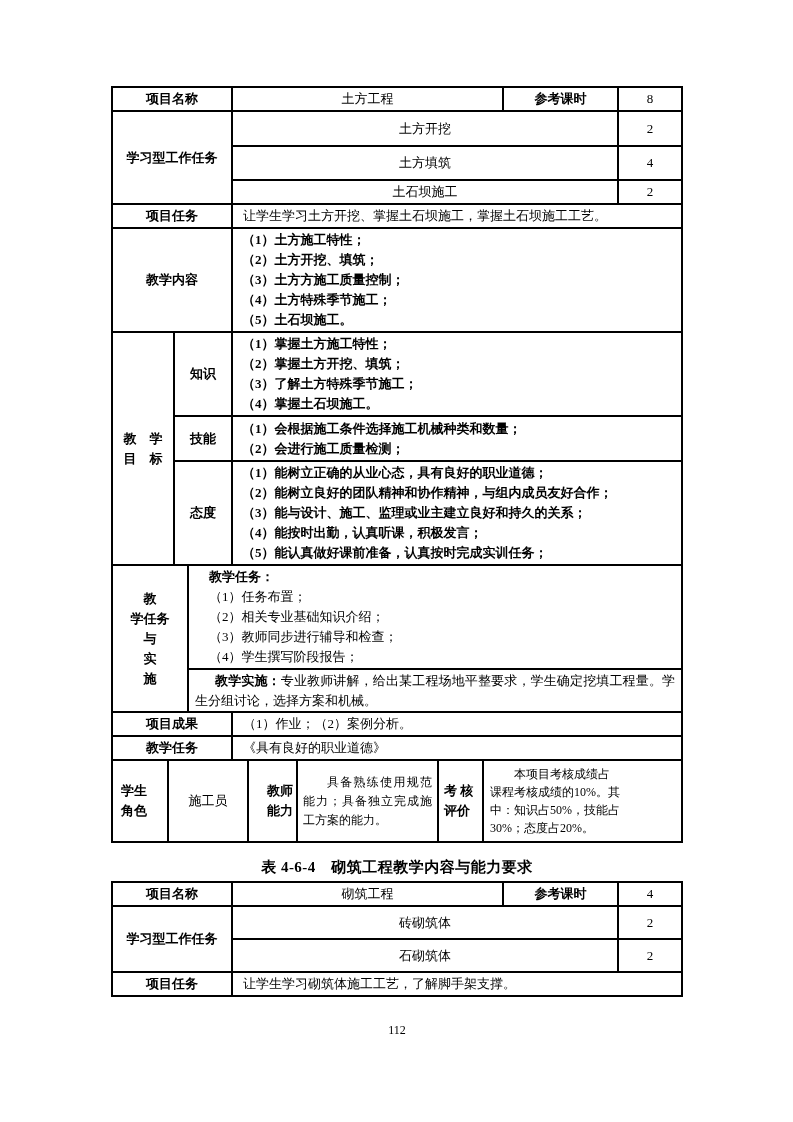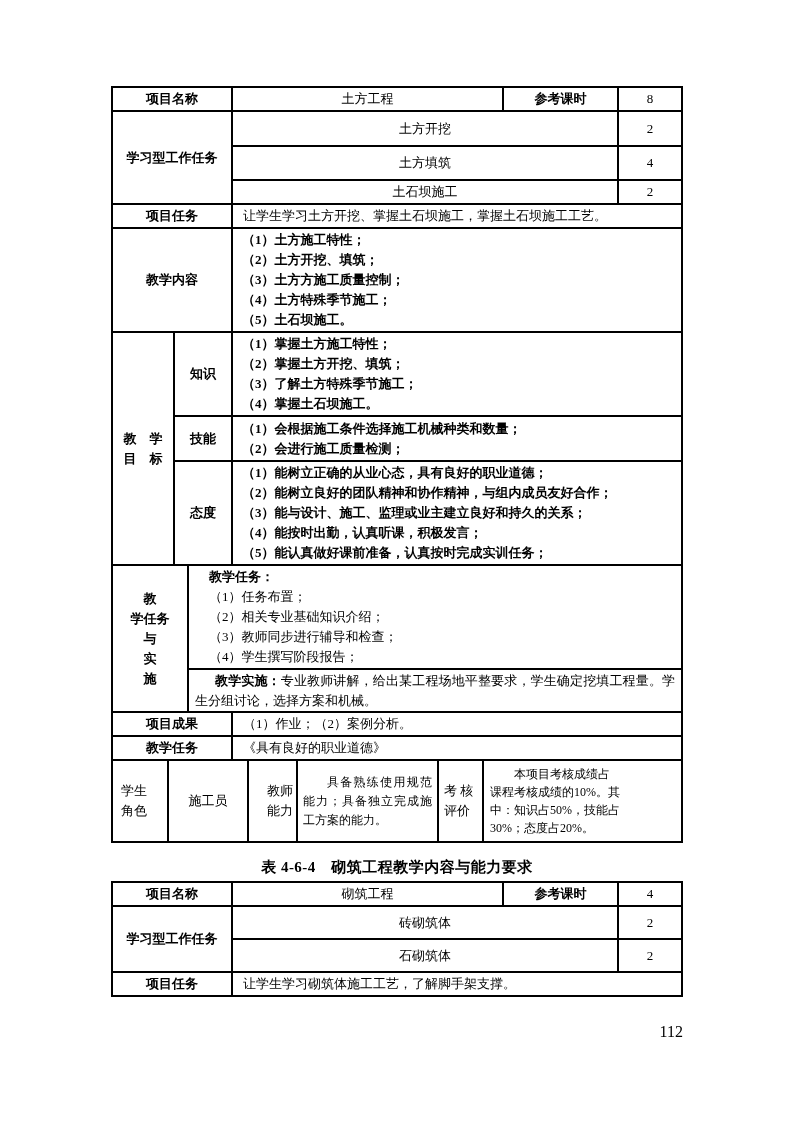--- a/index.html
+++ b/index.html
@@ -20,30 +20,30 @@
   }
   .b { font-weight:bold; }
   .lbl { font-weight:bold; text-align:center; }
   .center { text-align:center;margin-left:16px; }
   .pre { white-space:pre-line; }
   .list { padding-left:9px; padding-right:4px;font-weight:bold; }
   .lead { padding-left:10px; }
   .impl-block { padding-left:20px; padding-right:4px; }
   .impl-desc { padding:0 6px; }
   .impl-para { margin:0; text-indent:20px; text-align:justify; }
-  .role-lbl { font-weight:normal; text-align:left; padding-left:8px; }
+  .role-lbl { font-weight:bold; text-align:left; padding-left:8px; }
   .justify-sm {
     text-align:justify; text-indent:2em; font-size:12px; line-height:19px;
     padding:2px 5px;
   }
   .assess-txt {
     white-space:pre-line; text-indent:2em; font-size:12px; line-height:18px;
     padding:4px 6px; text-align:left;
   }
-  .pagenum { text-align:right; font-size:16px; margin-top:26px; }
+  .pagenum { text-align:center; font-size:12px; margin-top:26px; }
 </style>
 </head>
 <body>
 
 <div class="sheet">
 
 
   <table>
     <colgroup>
       <col style="width:56px">

